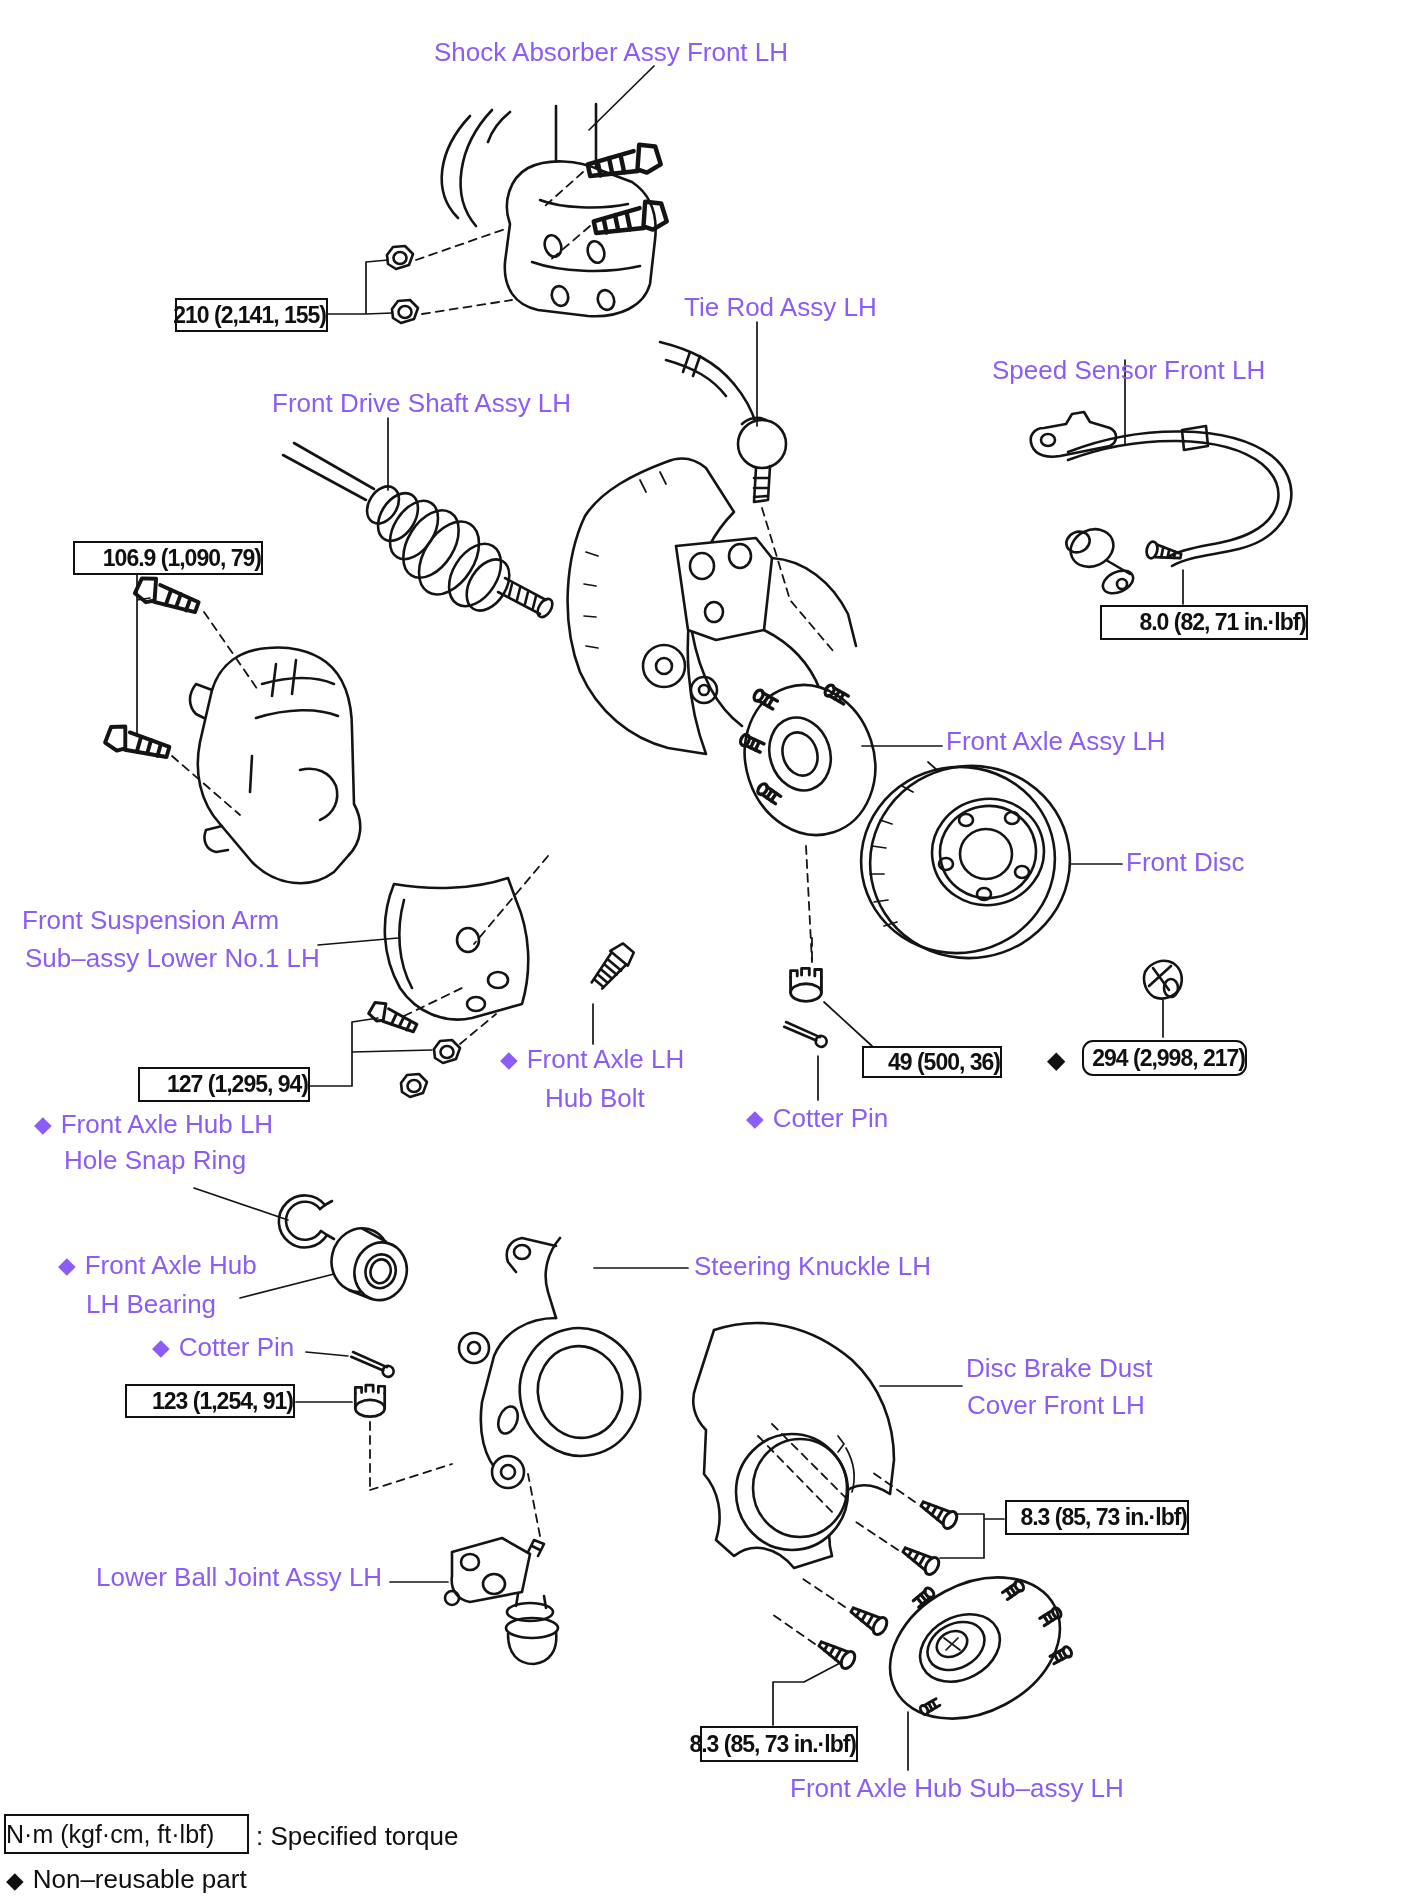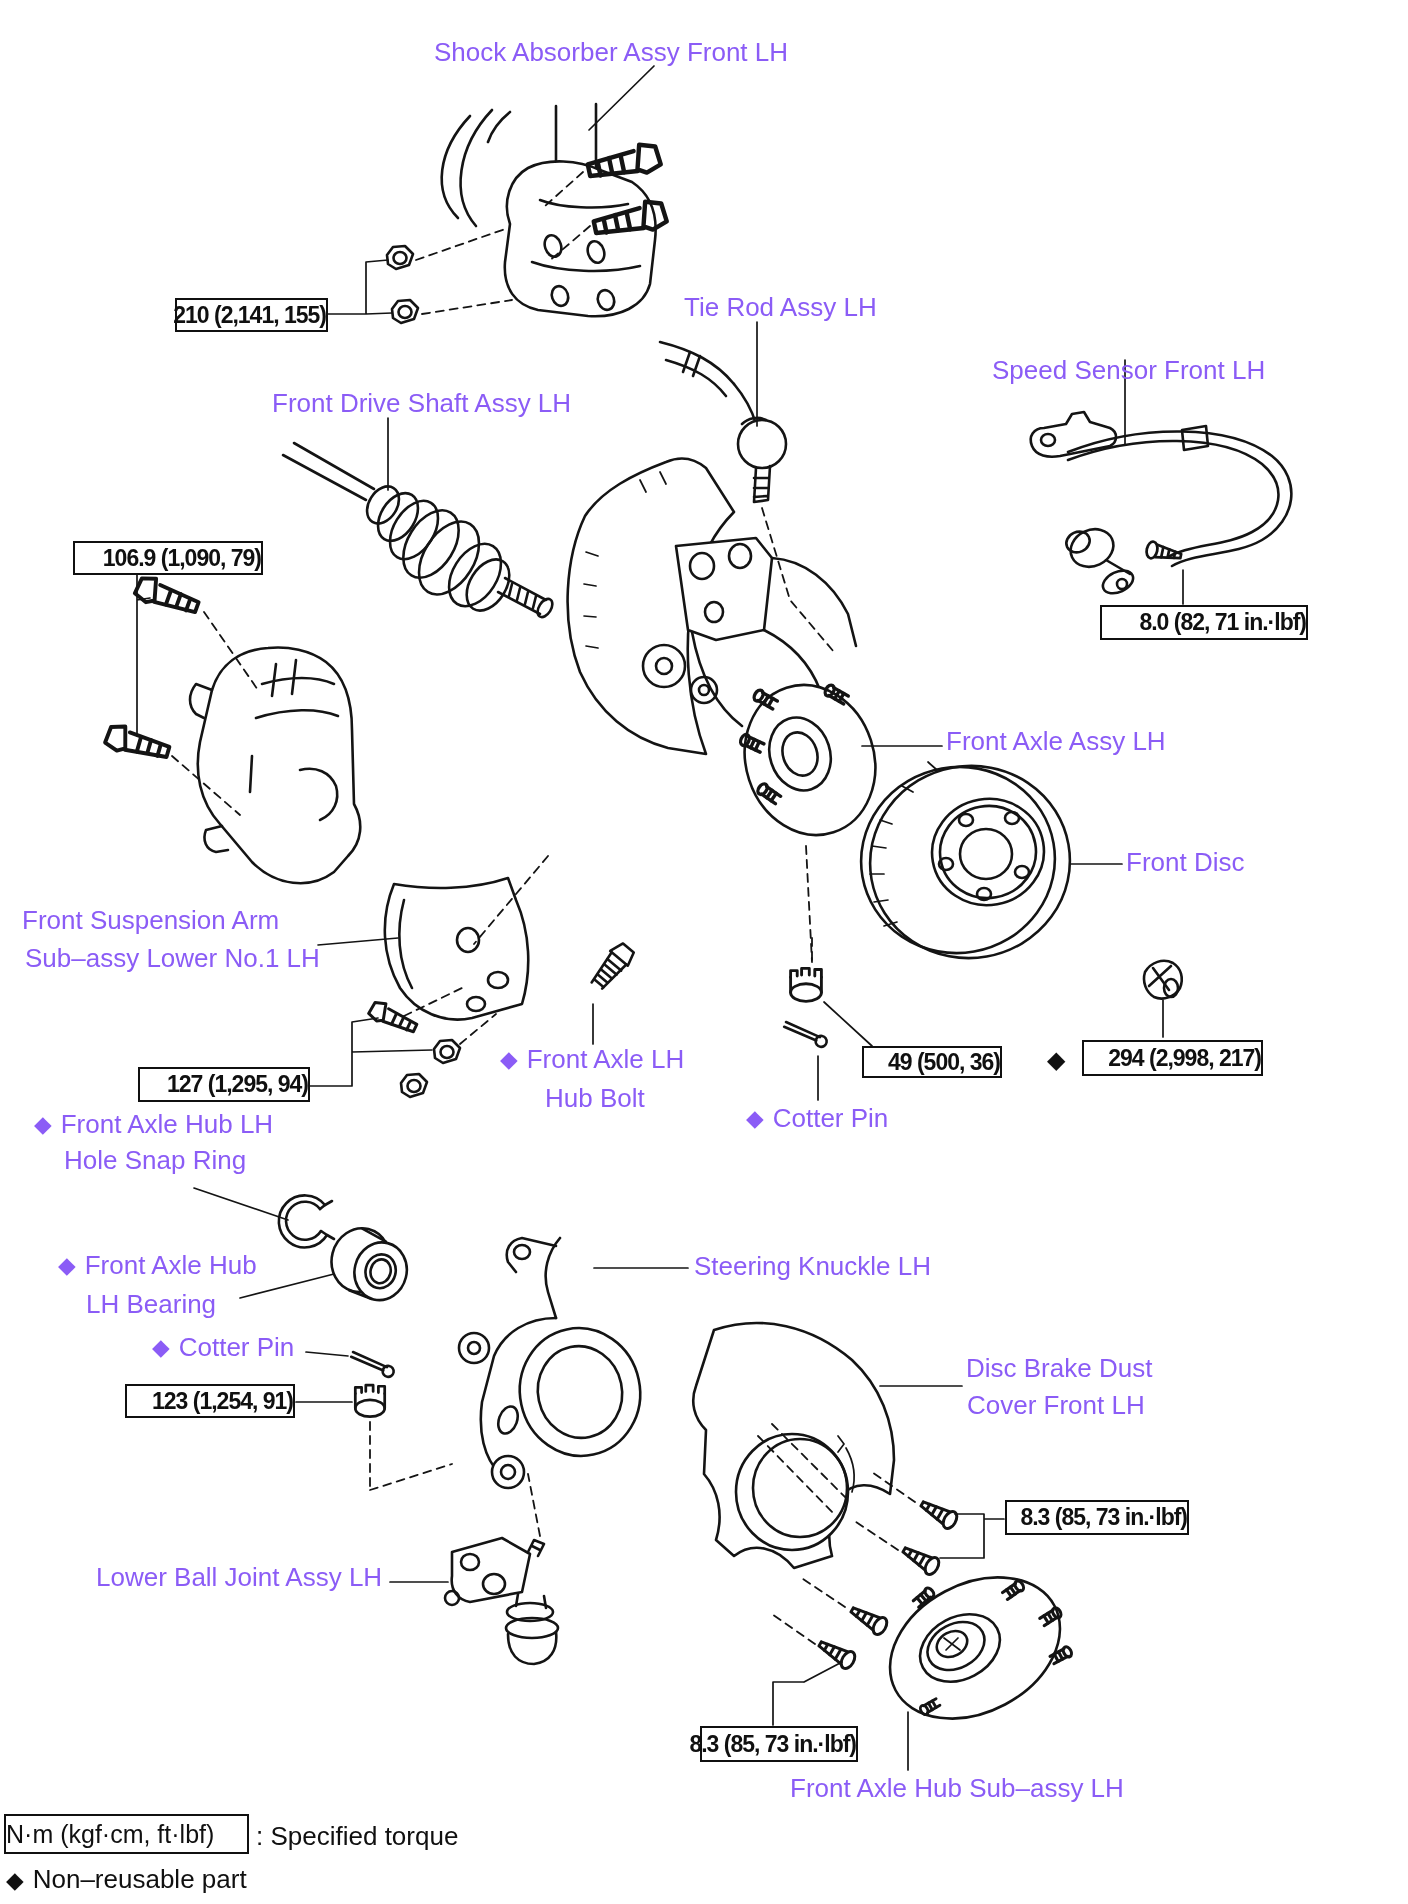--- a/index.html
+++ b/index.html
@@ -340,21 +340,21 @@
     </div>
 
 <div class="lbl" style="left:500px;top:1045px;"><span class="dia">◆</span><span>Front Axle LH</span></div>
 <div class="lbl" style="left:545px;top:1084px;"><span>Hub Bolt</span></div>
 
 <div class="tq" style="left:862px;top:1046px;width:140px;height:32px;">
       <span>49 (500, 36)</span>
     </div>
 
 <div class="dia-mark" style="left:1047px;top:1046px;"><span>◆</span></div>
-<div class="tq" style="left:1082px;top:1040px;width:181px;height:36px;">
+<div class="tq" style="left:1082px;top:1040px;width:165px;height:36px;border-radius:11px;">
       <span>294 (2,998, 217)</span>
     </div>
 
 <div class="lbl" style="left:746px;top:1104px;"><span class="dia">◆</span><span>Cotter Pin</span></div>
 
 <div class="lbl" style="left:34px;top:1110px;"><span class="dia">◆</span><span>Front Axle Hub LH</span></div>
 <div class="lbl" style="left:64px;top:1146px;"><span>Hole Snap Ring</span></div>
 
 <div class="lbl" style="left:58px;top:1251px;"><span class="dia">◆</span><span>Front Axle Hub</span></div>
 <div class="lbl" style="left:86px;top:1290px;"><span>LH Bearing</span></div>

